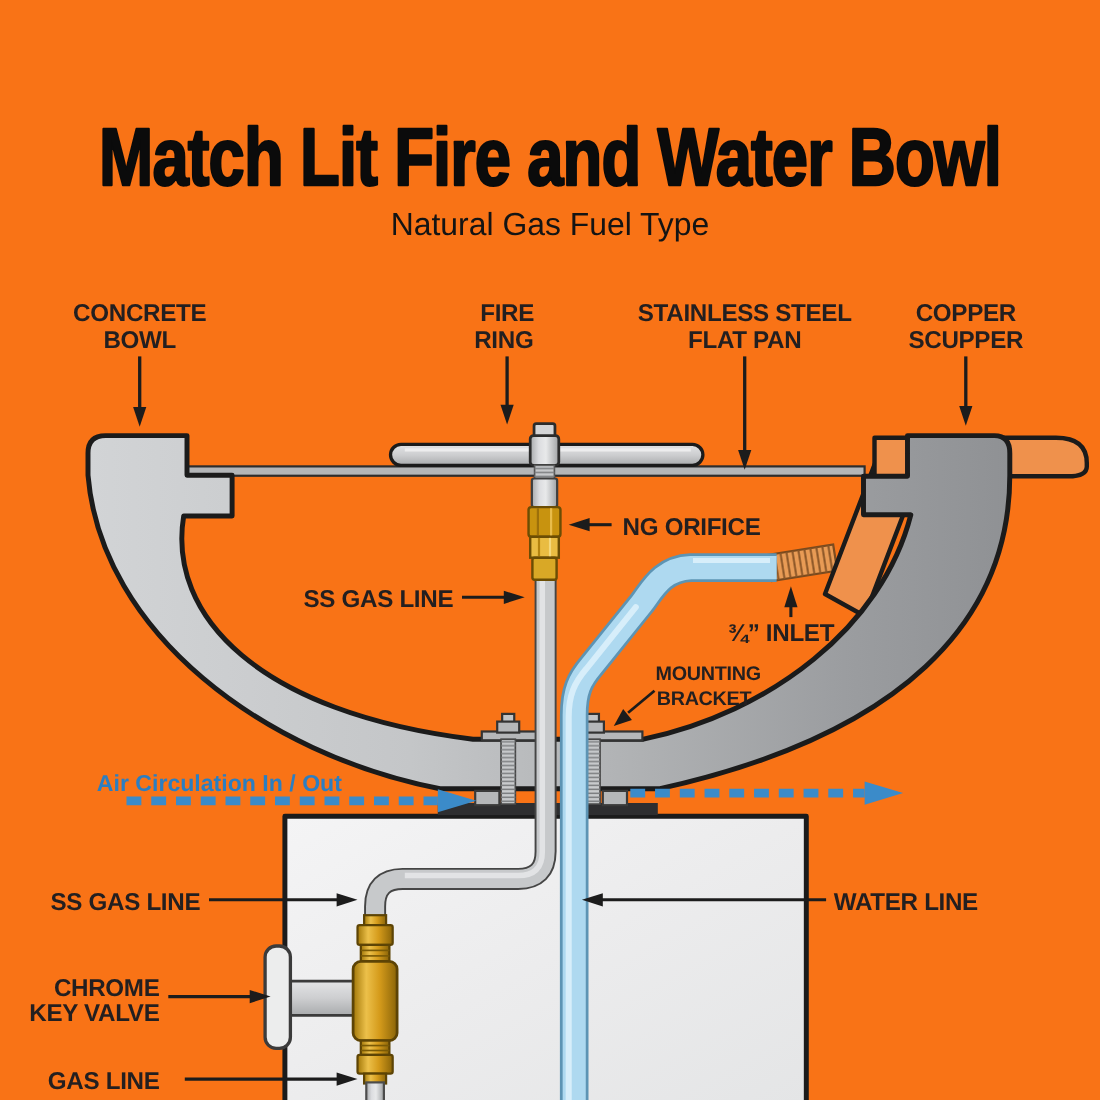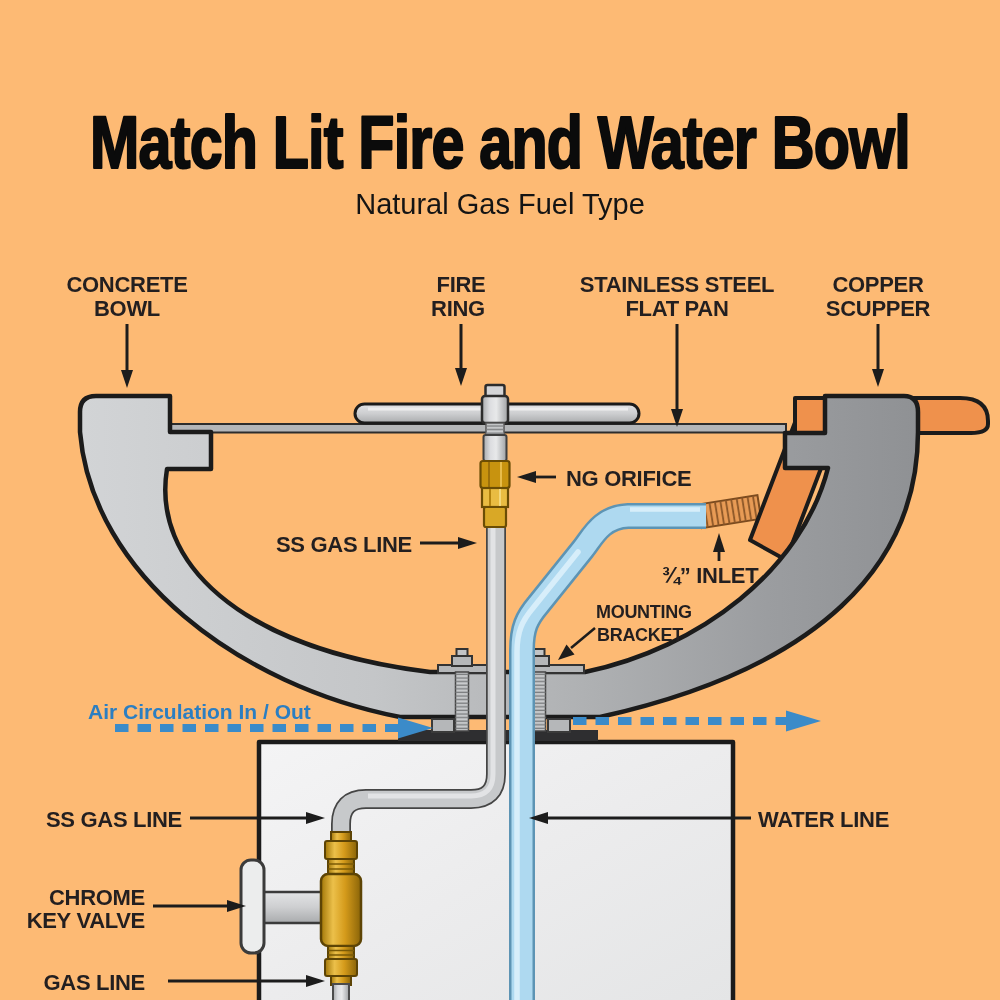--- a/index.html
+++ b/index.html
@@ -1,16 +1,16 @@
 <!DOCTYPE html>
 <html><head>
 <meta charset="utf-8">
 <style>
   html,body{margin:0;padding:0;background:#ffffff;}
-  .page{position:relative;width:1000px;height:1000px;background:#fdba74;overflow:hidden;
+  .page{position:relative;width:1000px;height:1000px;background:#f97316;overflow:hidden;
         font-family:"Liberation Sans",sans-serif;}
   svg{display:block;}
   text{font-family:"Liberation Sans",sans-serif;}
   .lbl{font-weight:bold;font-size:22px;fill:#231f20;letter-spacing:-0.3px;}
   .lbl-sm{font-weight:bold;font-size:18px;fill:#231f20;letter-spacing:-0.3px;}
   .air-lbl{font-weight:bold;font-size:21px;fill:#2b7ec2;}
   .title-txt{font-weight:bold;font-size:74px;fill:#0b0b0b;stroke:#0b0b0b;stroke-width:2.2;
              paint-order:stroke;stroke-linejoin:round;letter-spacing:-1px;}
   .subtitle-txt{font-weight:normal;font-size:29px;fill:#141414;}
 </style>

